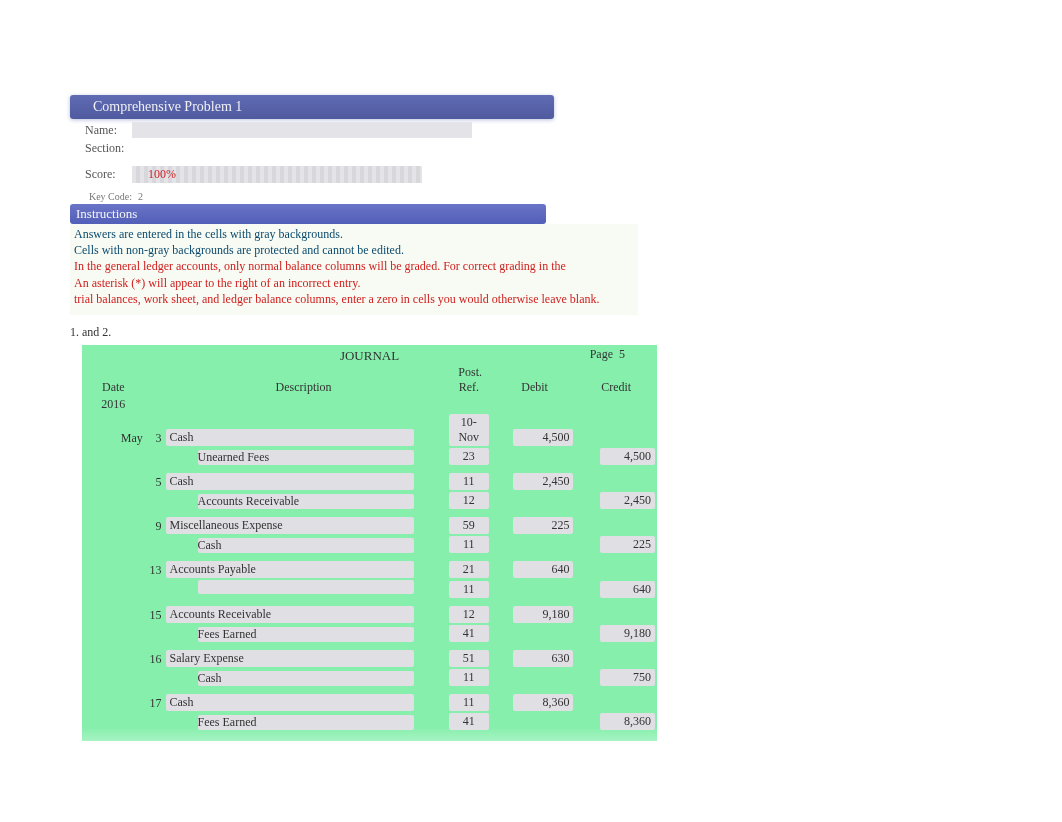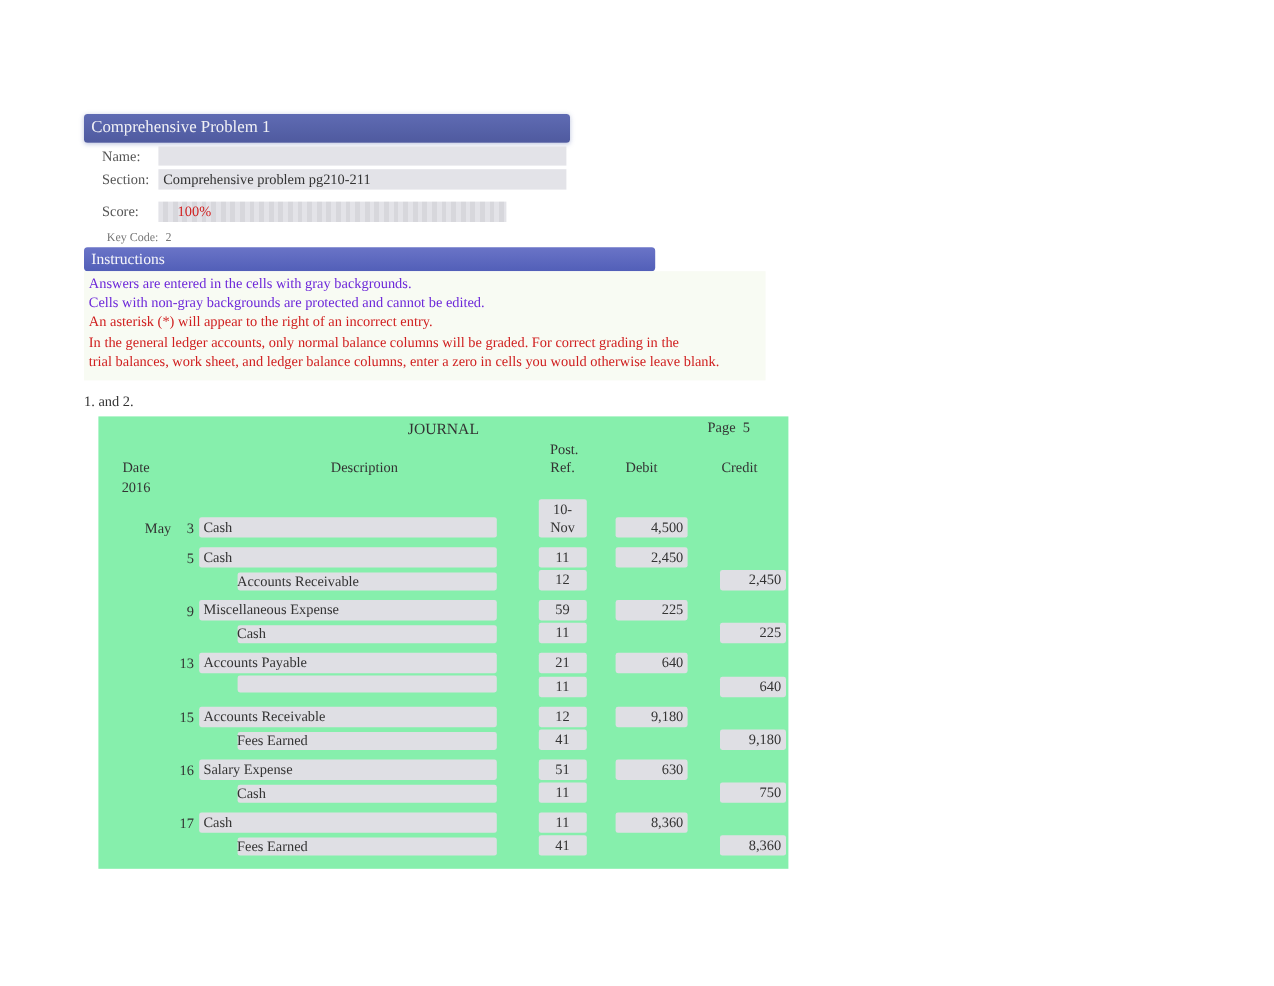--- a/index.html
+++ b/index.html
@@ -18,22 +18,22 @@
     }
     .page {
       position: absolute;
       left: 70px;
       top: 95px;
       width: 600px;
     }
     .title-bar {
       background: linear-gradient(to bottom, #5f6bb3 0%, #4f5a9f 100%);
       color: #f0f0f5;
-      padding: 4px 6px;
-      width: 405px;
+      padding: 4px 23px;
+      width: 484px;
       border-radius: 3px;
       font-size: 14px;
       box-shadow: 0 1px 4px rgba(80,100,170,0.4);
     }
     .meta-row {
       display: flex;
       margin-top: 3px;
       align-items: center;
     }
     .meta-label {
@@ -83,21 +83,21 @@
       font-size: 13px;
       margin-top: 2px;
     }
     .instr-text {
       width: 568px;
       background: #f8fbf3;
       padding: 2px 4px 8px 4px;
     }
     .instr-line {
       font-size: 12px;
-      color: #6d28d9;
+      color: #0c4a6e;
       line-height: 1.35;
     }
     .instr-red {
       color: #d02020;
     }
     .section-label {
       font-size: 12px;
       margin-top: 10px;
       margin-bottom: 5px;
       color: #333;
@@ -191,39 +191,38 @@
 
   <div class="title-bar">Comprehensive Problem 1</div>
 
   <div class="meta-row">
     <div class="meta-label">Name:</div>
     <div class="meta-value-box"></div>
   </div>
 
   <div class="meta-row">
     <div class="meta-label">Section:</div>
-    <div class="meta-value-box">Comprehensive problem pg210-211</div>
   </div>
 
   <div class="meta-row" style="margin-top:10px">
     <div class="meta-label">Score:</div>
     <div class="score-box">100%</div>
   </div>
 
   <div class="key-row">
     <div class="key-label">Key Code:</div>
     <div class="key-val">2</div>
   </div>
 
   <div class="instructions-bar">Instructions</div>
   <div class="instr-text">
     <div class="instr-line">Answers are entered in the cells with gray backgrounds.</div>
     <div class="instr-line">Cells with non-gray backgrounds are protected and cannot be edited.</div>
+    <div class="instr-line instr-red">In the general ledger accounts, only normal balance columns will be graded. For correct grading in the</div>
     <div class="instr-line instr-red">An asterisk (*) will appear to the right of an incorrect entry.</div>
-    <div class="instr-line instr-red">In the general ledger accounts, only normal balance columns will be graded. For correct grading in the</div>
     <div class="instr-line instr-red">trial balances, work sheet, and ledger balance columns, enter a zero in cells you would otherwise leave blank.</div>
   </div>
 
   <div class="section-label">1. and 2.</div>
 
   <div class="journal-wrap">
     <div class="journal-head">
       <span>JOURNAL</span>
       <span class="page-num">
         <span>Page</span>&nbsp;
@@ -255,20 +254,28 @@
       </thead>
       <tbody id="journal-body">
       <tr>
             <td class="month">May</td>
             <td class="day">3</td>
             <td class="desc-main"><span class="edit-box">Cash</span></td>
             <td class="ref"><span class="edit-box">10-Nov</span></td>
             <td class="debit"><span class="edit-box">4,500</span></td>
             <td class="credit"></td>
           </tr>
+          <tr>
+            <td class="month"></td>
+            <td class="day"></td>
+            <td class="desc-indent"><span class="edit-box">Unearned Fees</span></td>
+            <td class="ref"><span class="edit-box">23</span></td>
+            <td class="debit"></td>
+            <td class="credit"><span class="edit-box">4,500</span></td>
+          </tr>
           <tr class="spacer">
             <td></td>
             <td></td>
             <td></td>
             <td></td>
             <td></td>
             <td></td>
           </tr>
           <tr>
             <td class="month"></td>

